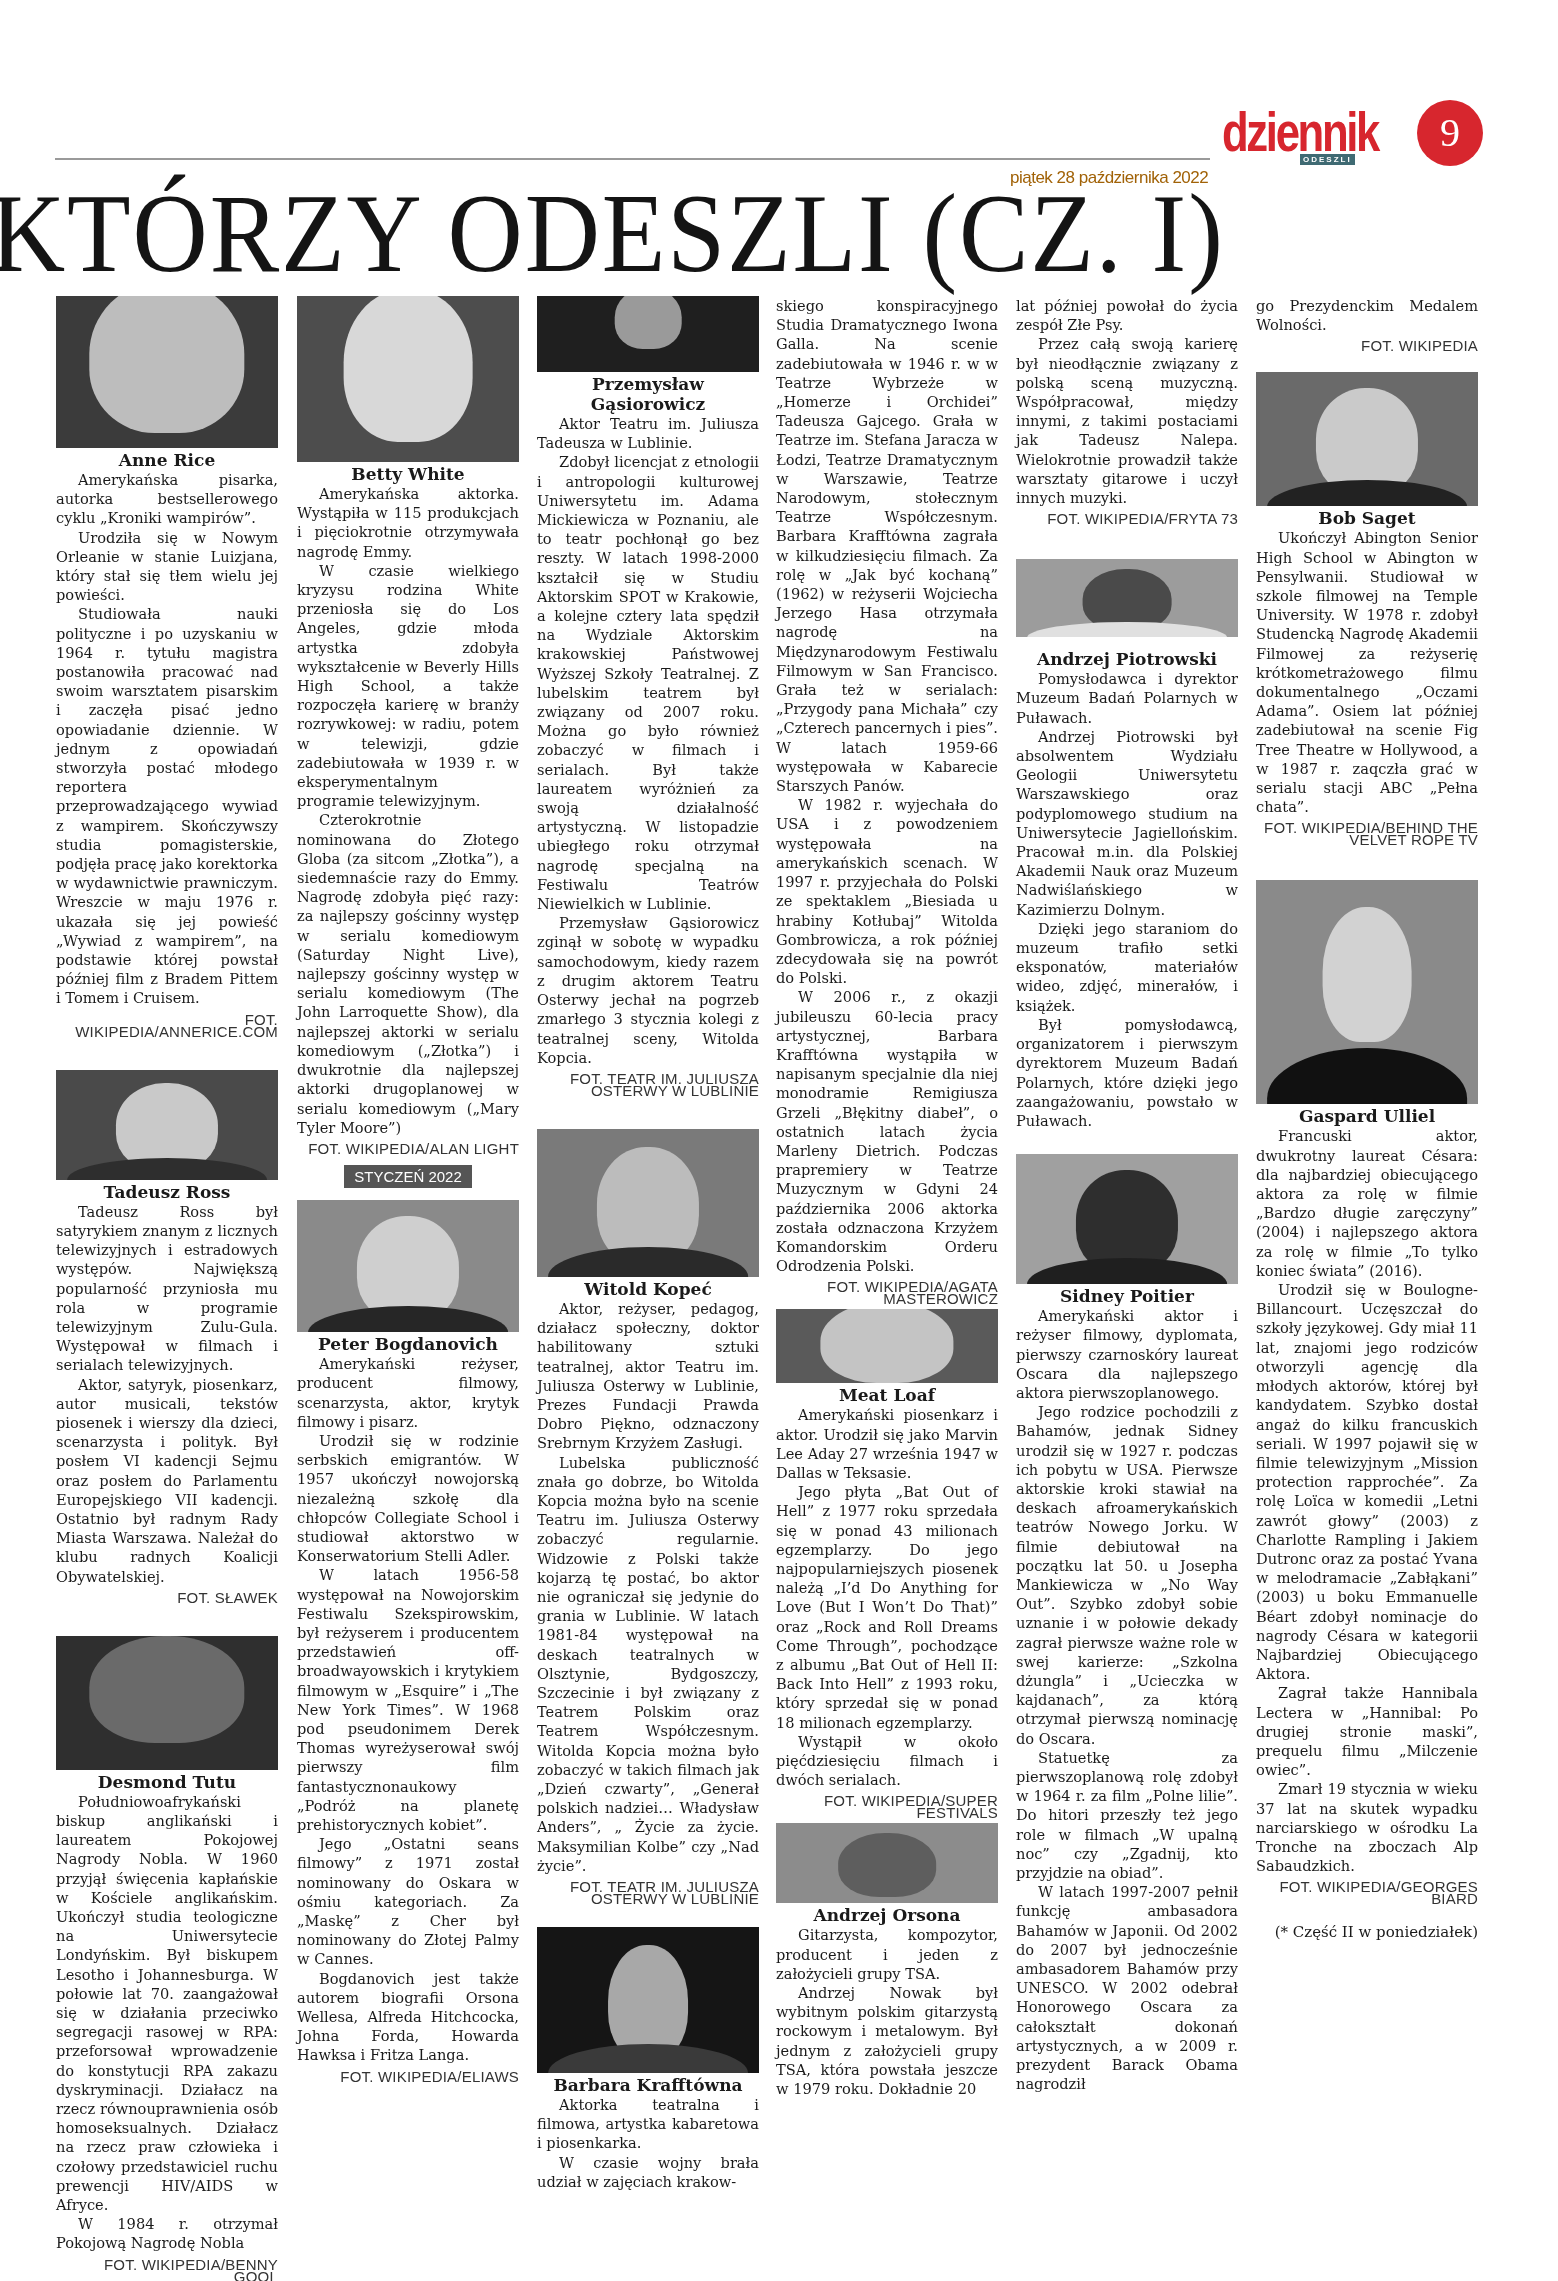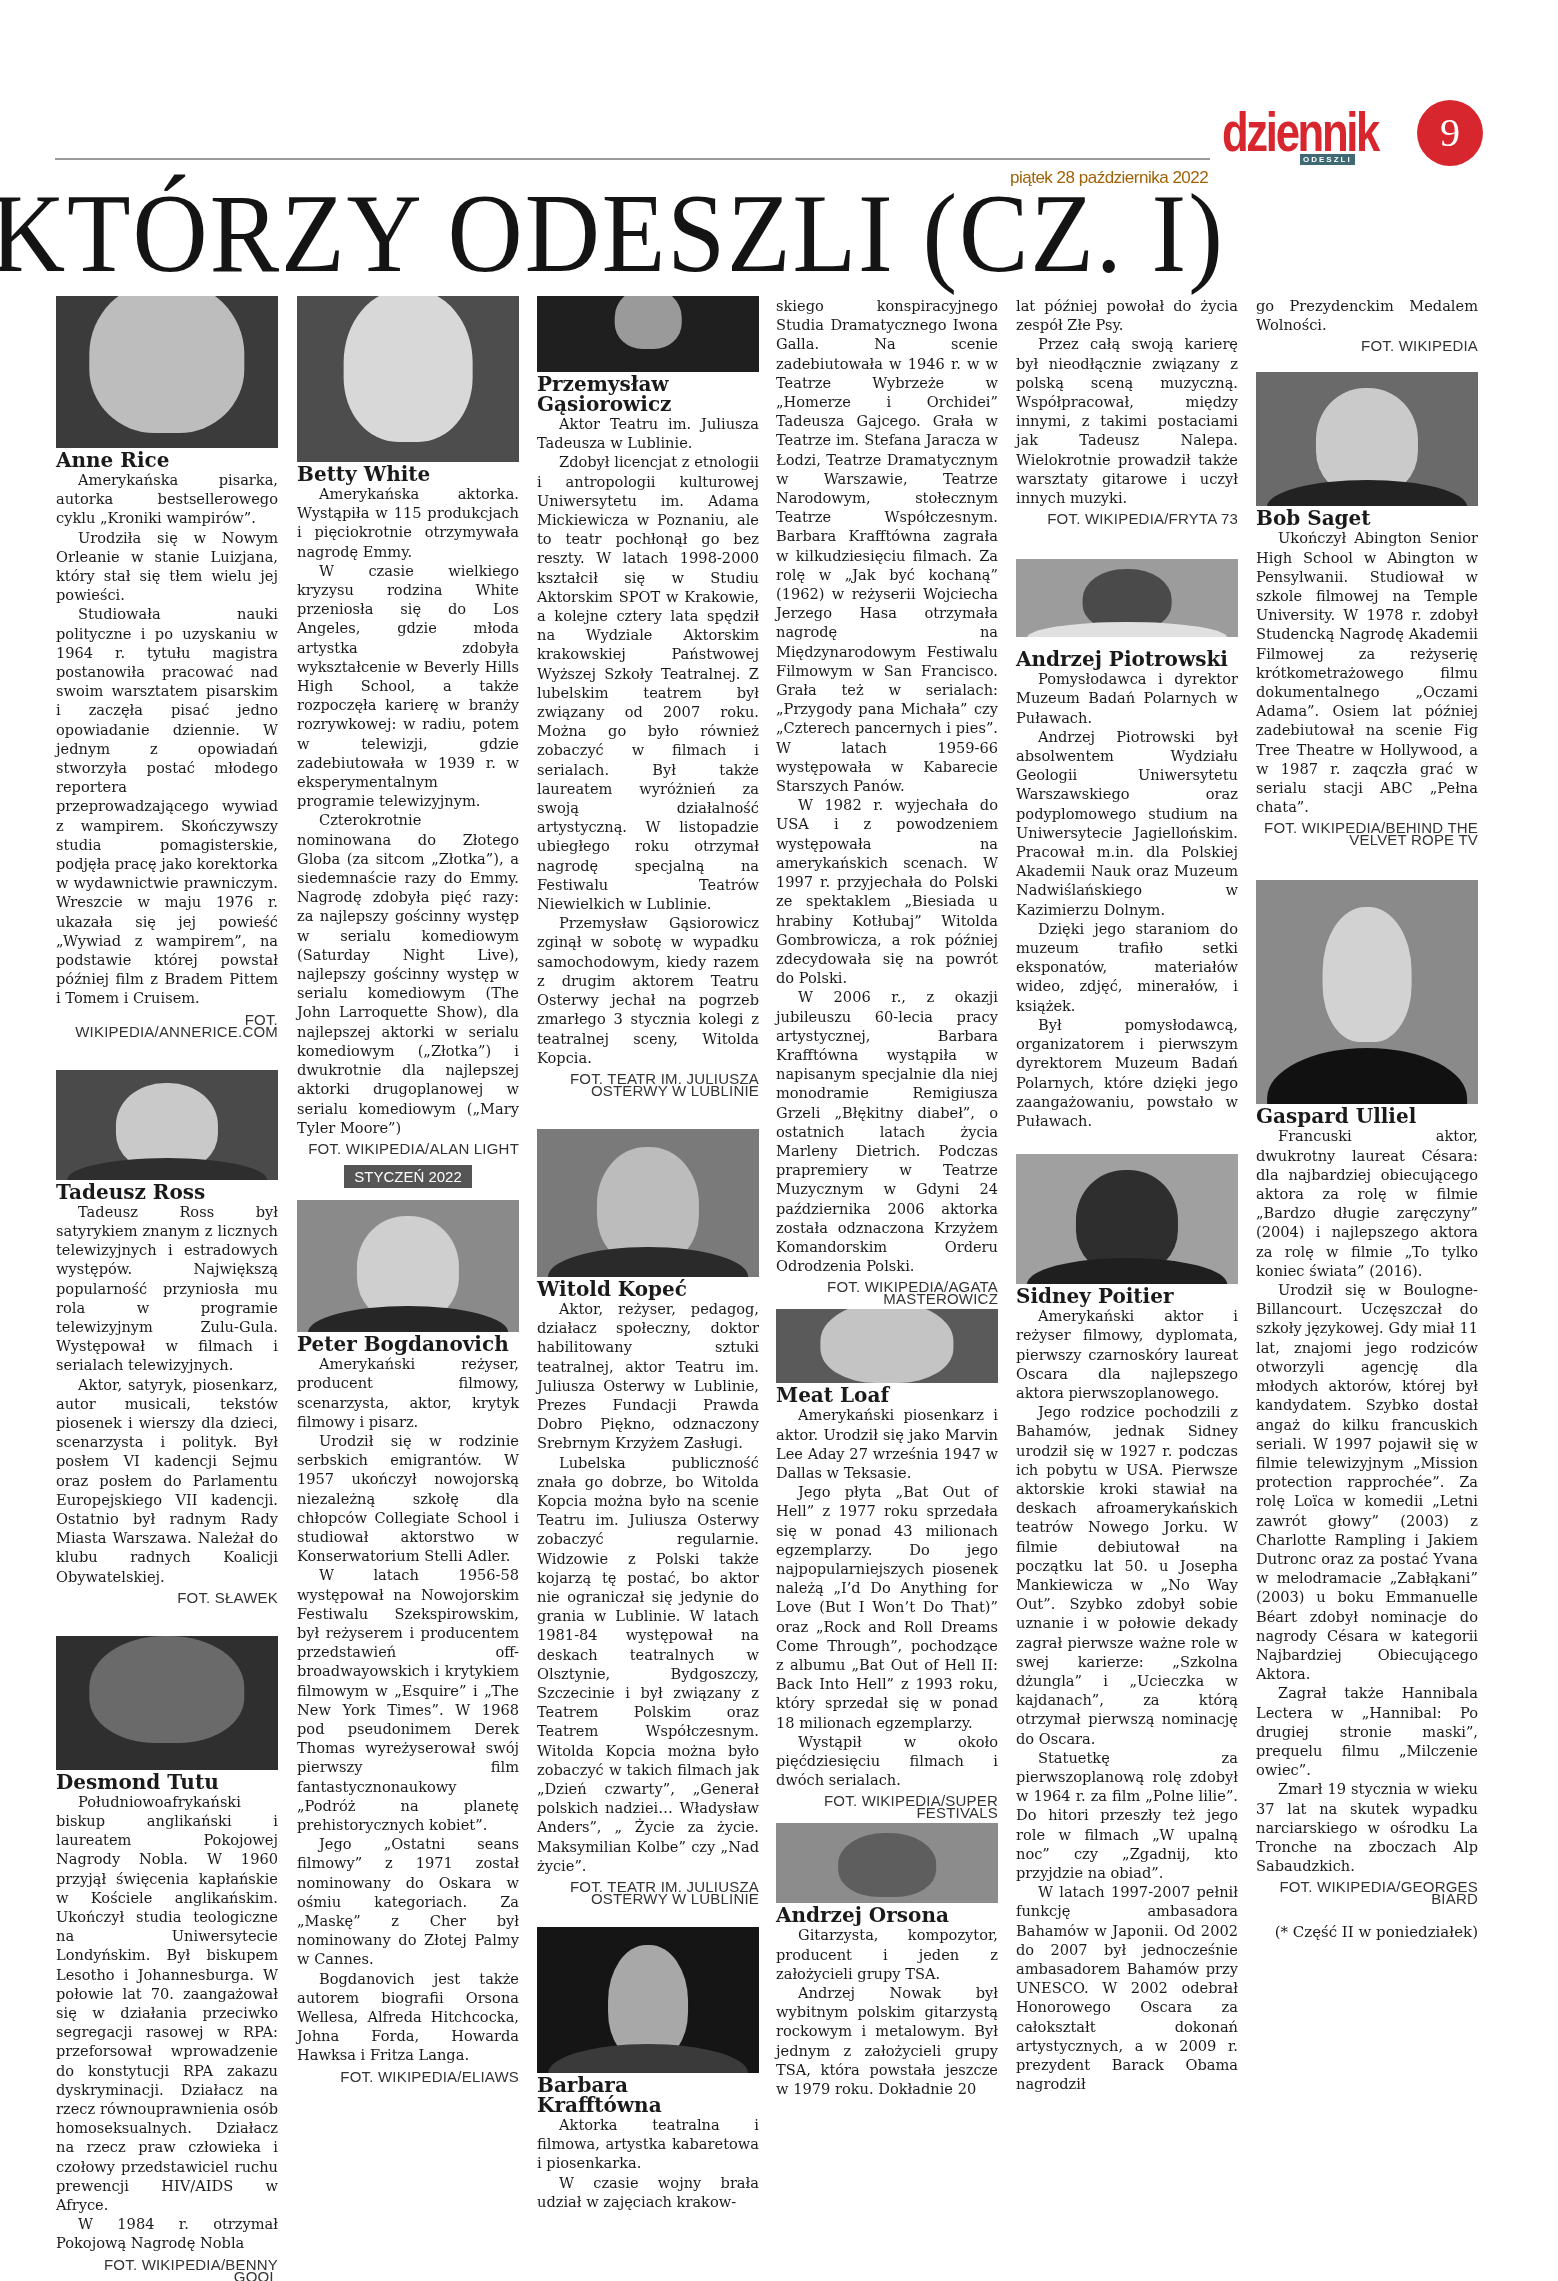--- a/index.html
+++ b/index.html
@@ -15,21 +15,21 @@
   .page-no { position: absolute; left: 1417px; top: 100px; width: 66px; height: 66px; border-radius: 50%; background: #d7262e; color: #fff; font-family: "Liberation Serif", serif; font-size: 40px; text-align: center; line-height: 66px; }
 
   .headline { position: absolute; left: -10px; top: 168px; width: 1560px; height: 130px; font-family: "Liberation Serif", serif; font-size: 112px; line-height: 130px; letter-spacing: 2px; color: #141414; white-space: nowrap; transform: scaleX(0.93); transform-origin: left top; }
 
   .col { position: absolute; top: 296px; width: 222px; font-size: 14.6px; line-height: 19.2px; text-align: justify; }
   .c1 { left: 56px; } .c2 { left: 297px; } .c3 { left: 537px; } .c4 { left: 776px; } .c5 { left: 1016px; } .c6 { left: 1256px; }
 
   .photo { width: 222px; background: #555; position: relative; overflow: hidden; }
   .photo .face { position: absolute; left: 50%; top: 12%; width: 46%; height: 80%; transform: translateX(-50%); border-radius: 48% 48% 42% 42%; }
   .photo .body { position: absolute; left: 50%; bottom: -20%; width: 90%; height: 40%; transform: translateX(-50%); border-radius: 50% 50% 0 0; }
-  .name { font-weight: bold; font-size: 20px; line-height: 20px; margin-top: 2px; text-align: left; }
+  .name { font-weight: bold; font-size: 17px; line-height: 20px; margin-top: 2px; text-align: center; }
   .p { text-indent: 22px; }
   .fot { font-family: "Liberation Sans", sans-serif; font-size: 15px; line-height: 12px; text-align: right; text-transform: uppercase; color: #333; letter-spacing: 0.2px; margin: 6px 0 10px 0; }
   .spacer { height: 22px; }
   .section-badge { display: block; margin: 10px auto 12px auto; width: 128px; background: #555; color: #fff; font-family: "Liberation Sans", sans-serif; font-size: 15px; text-align: center; padding: 2px 0; }
   .cont-note { text-align: right; font-size: 15px; margin-top: 18px; }
 </style>
 </head>
 <body>
 
 <div class="masthead">

